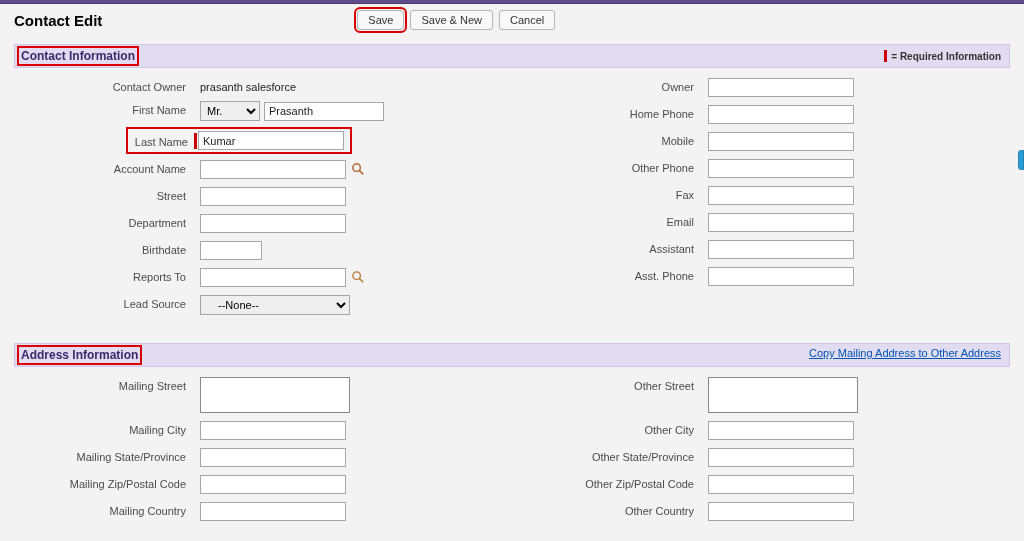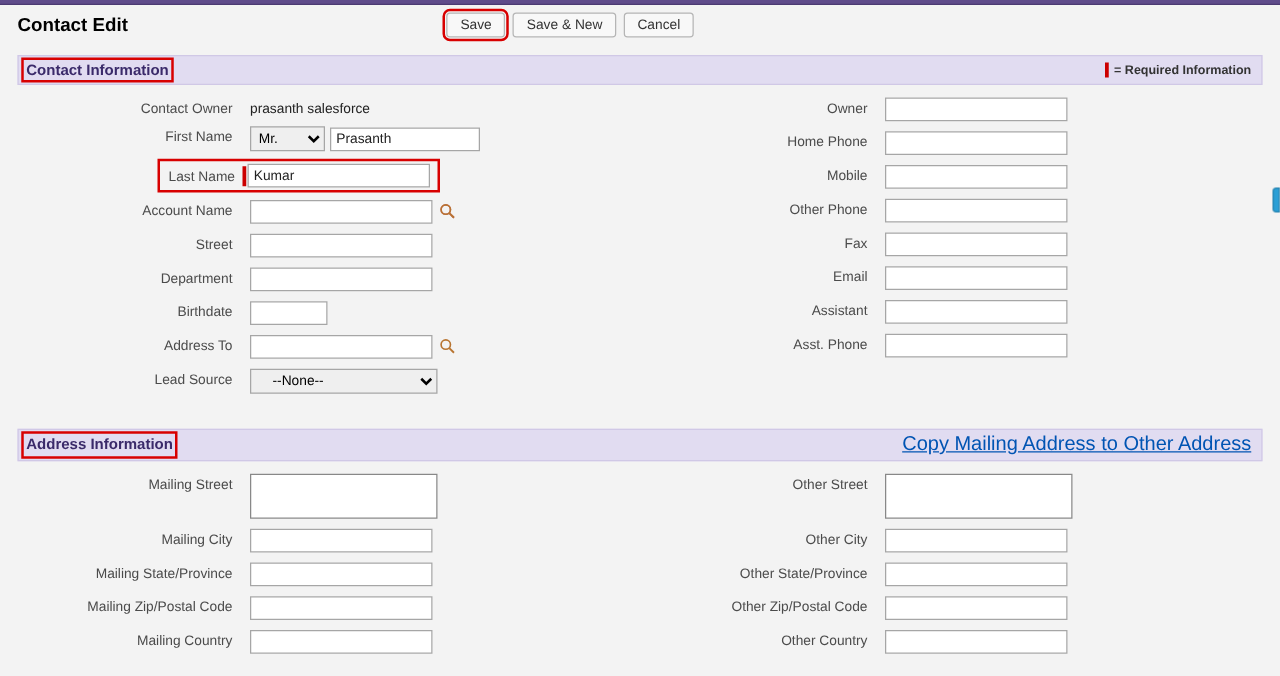--- a/index.html
+++ b/index.html
@@ -74,21 +74,21 @@
   }
   .req-bar {
     display: inline-block;
     width: 3px;
     height: 12px;
     background: #c00;
   }
   .link-right {
     color: #0054b3;
     text-decoration: underline;
-    font-size: 16px;
+    font-size: 11px;
     font-weight: normal;
     cursor: pointer;
   }
 
   .form-area {
     display: flex;
     padding: 10px 0 14px 0;
     gap: 20px;
   }
   .col {
@@ -272,21 +272,21 @@
       </div>
 
       <div class="field">
         <div class="label">Birthdate</div>
         <div class="control">
             <input class="text narrow" value="" style="">
           </div>
       </div>
 
       <div class="field">
-        <div class="label">Address To</div>
+        <div class="label">Reports To</div>
         <div class="control">
           <input class="text" value="" style="">
           <span class="lookup-icon">
             <svg width="15" height="15" viewBox="0 0 16 16">
                 <circle cx="6" cy="6" r="4" fill="none" stroke="#b87430" stroke-width="1.4"></circle>
                 <line x1="9" y1="9" x2="13" y2="13" stroke="#b87430" stroke-width="1.6"></line>
               </svg>
           </span>
         </div>
       </div>

